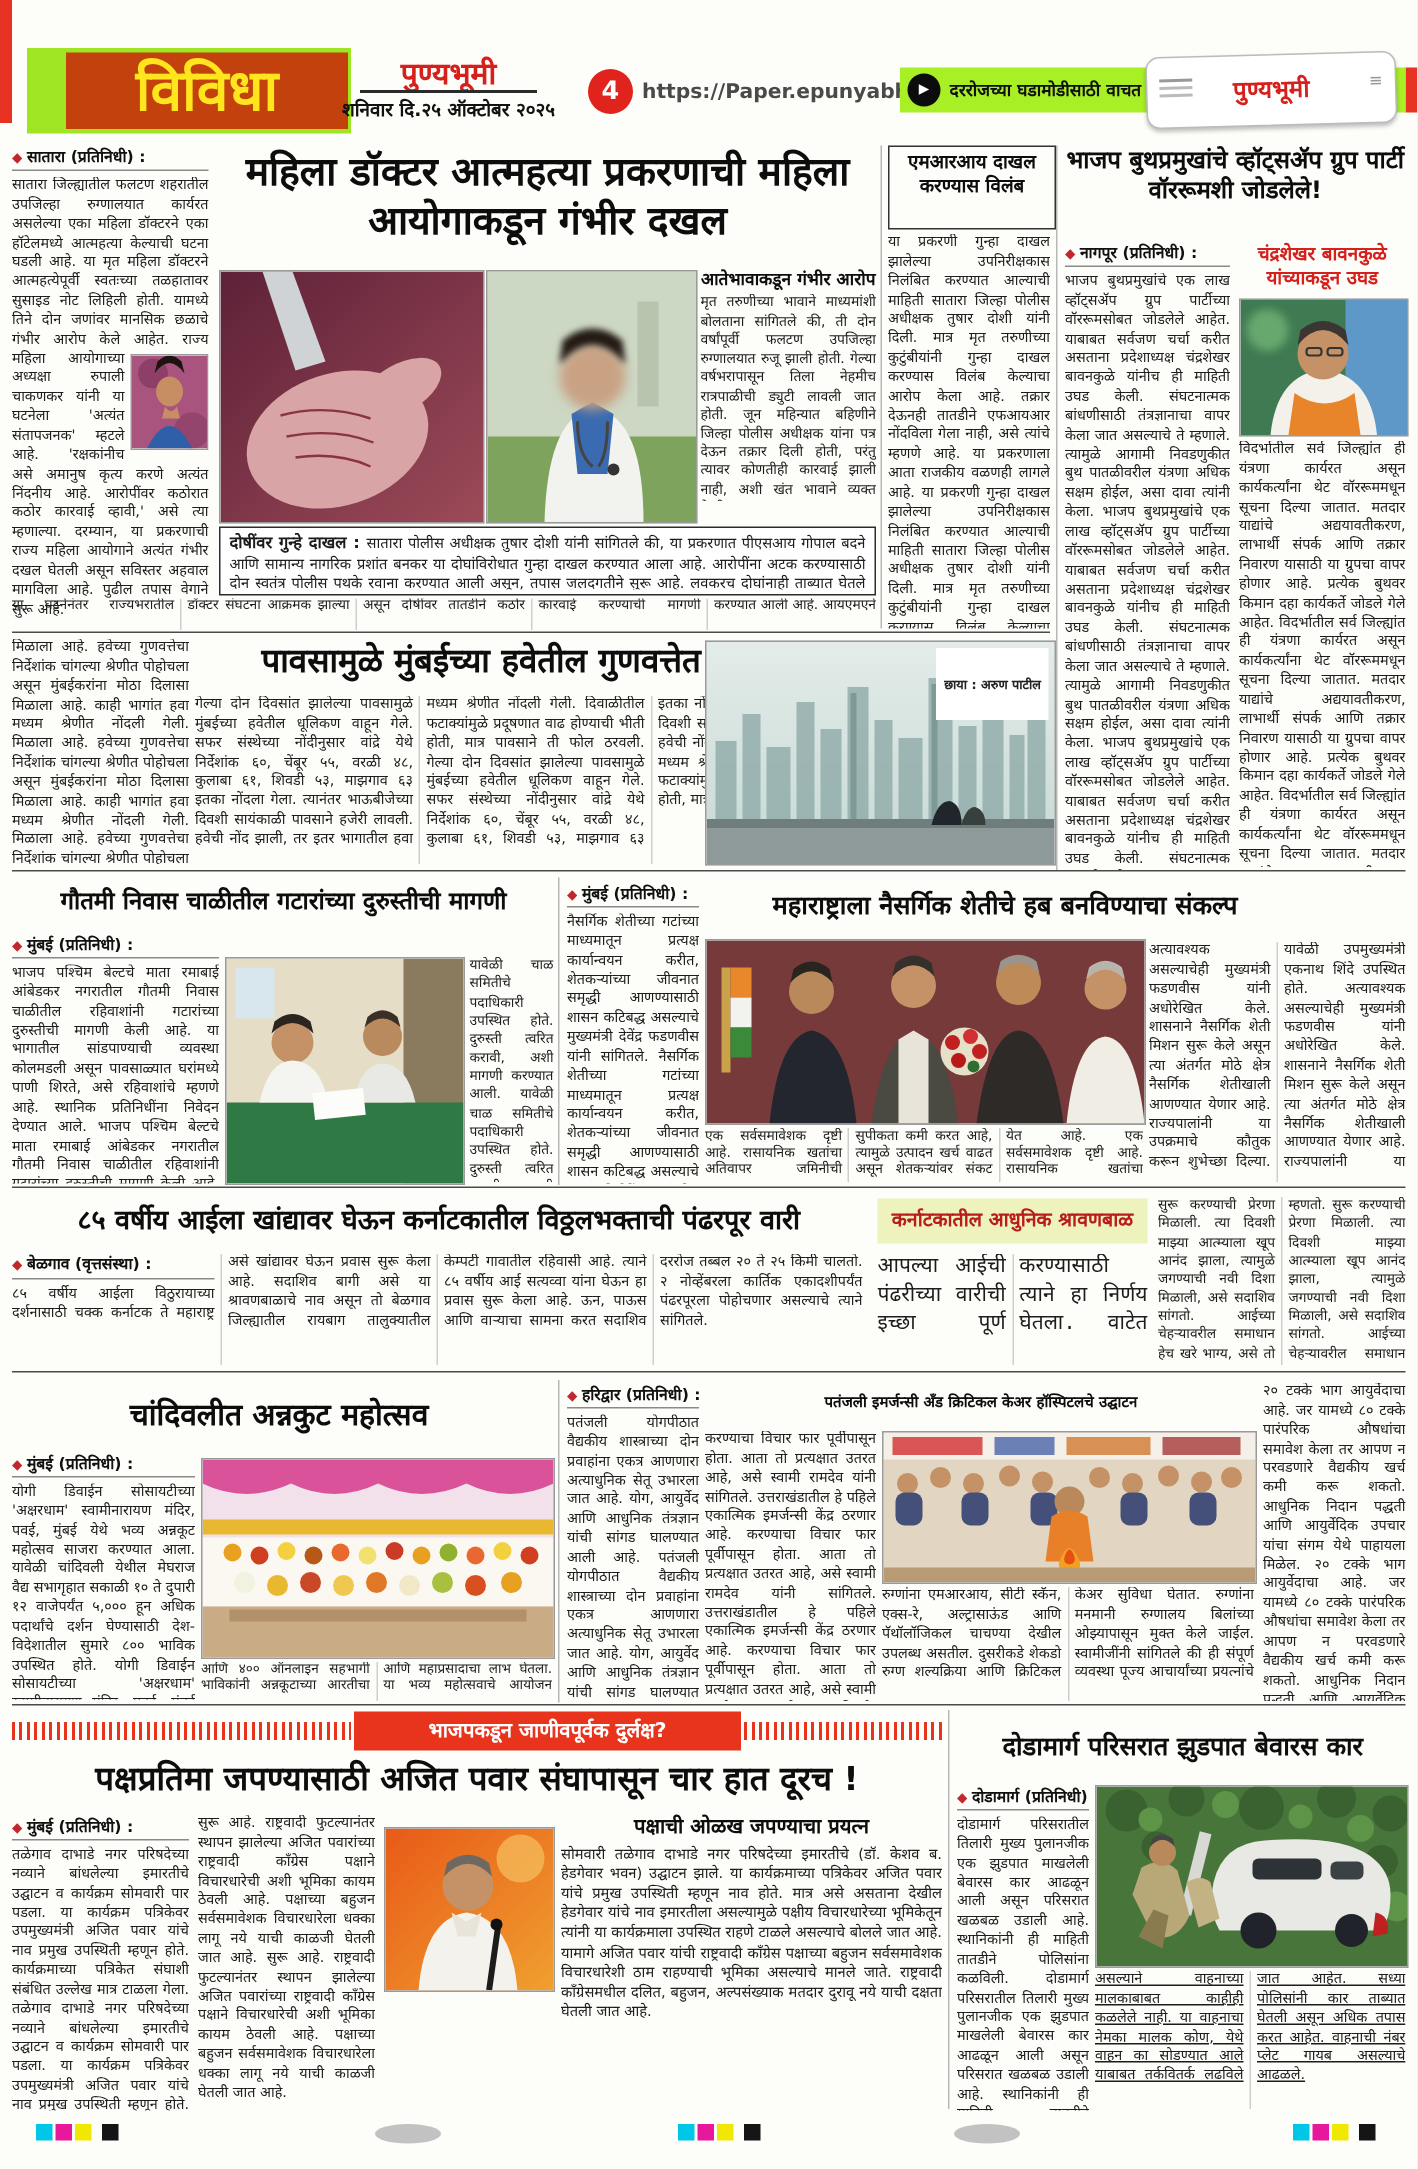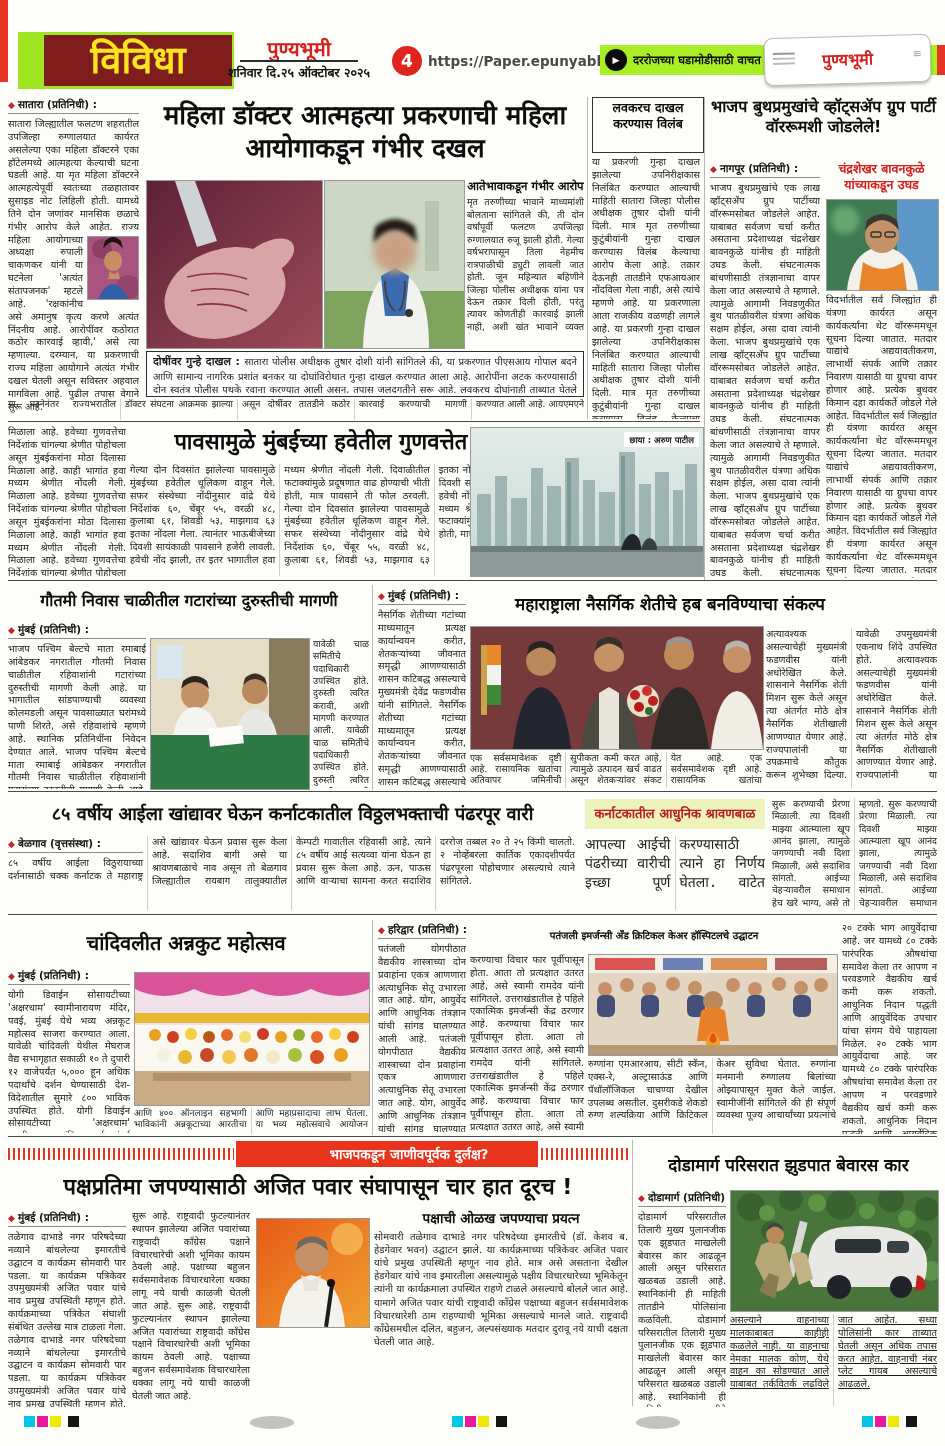--- a/index.html
+++ b/index.html
@@ -13,41 +13,41 @@
   .c5{column-count:5;column-gap:9px;column-rule:1px solid #cfcfcf;}
   .hl{font-weight:700;color:#0d0d0d;text-align:center;line-height:1.28;overflow:hidden;}
   .dl{font-weight:700;font-size:10.5px;color:#111;border-bottom:1px solid #8a8a8a;
       padding-bottom:2px;margin-bottom:4px;white-space:nowrap;overflow:hidden;}
   .dmd{color:#c1272d;font-size:9px;margin-right:3px;}
   .sub{font-weight:700;text-align:center;font-size:11.5px;line-height:1.25;margin-bottom:3px;color:#0d0d0d;}
   .vr{position:absolute;width:1px;background:#b8b8b8;}
   .hr{position:absolute;height:1px;background:#4a4a4a;}
   .photo{position:absolute;overflow:hidden;border:1px solid #9a9a9a;background:#ddd;}
   .photo svg{display:block;}
-  .cap{position:absolute;top:4px;right:4px;background:#fff;padding:2px 5px;font-size:8.5px;font-weight:700;color:#222;}
+  .cap{position:absolute;top:4px;right:4px;background:#fff;padding:18px 5px;font-size:8.5px;font-weight:700;color:#222;}
   .floatph{float:right;width:50px;height:62px;margin:2px 0 2px 4px;border:1px solid #999;overflow:hidden;}
   .boxart{border:1.5px solid #2c2c2c;padding:3px 6px;background:#fff;}
   .lead{font-weight:700;font-size:11px;}
   .ribbon{background:repeating-linear-gradient(90deg,#e8341c 0 2px,transparent 2px 5px);}
   .banner{background:#e8341c;color:#fff;font-weight:700;text-align:center;}
   .hilite{background:#eef3bd;color:#b91c1c;font-weight:700;text-align:center;overflow:hidden;}
   .kicker{color:#d6201c;font-weight:700;text-align:center;line-height:1.3;}
   .sq{position:absolute;width:11px;height:11px;}
   .ell{position:absolute;width:44px;height:13px;background:#c2c2c2;border-radius:50%;}
 </style>
 </head>
 <body>
 
 <div class="page">
 
   <div class="abs" style="left:0;top:8;width:8px;height:82px;background:#e63323;"></div>
   <div class="abs" style="left:937px;top:45px;width:8px;height:30px;background:#e63323;"></div>
 
   <div class="abs" style="left:18px;top:32px;width:216px;height:57px;background:#9fe521;"></div>
-  <div class="abs" style="left:44px;top:35px;width:188px;height:51px;background:#7f1d1d;">
+  <div class="abs" style="left:44px;top:35px;width:188px;height:51px;background:#c2410c;">
     <div style="color:#ffe51e;font-weight:700;font-size:38px;line-height:51px;text-align:center;">विविधा</div>
   </div>
 
   <div class="abs" style="left:240px;top:35px;width:118px;text-align:center;color:#d6201c;font-weight:700;font-size:20px;">पुण्यभूमी</div>
   <div class="abs" style="left:240px;top:60px;width:118px;height:2px;background:#2a2a2a;"></div>
   <div class="abs" style="left:218px;top:64px;width:162px;text-align:center;font-weight:700;font-size:12.5px;color:#111;">शनिवार दि.२५ ऑक्टोबर २०२५</div>
 
   <div class="abs" style="left:392px;top:46px;width:30px;height:30px;border-radius:50%;background:#e0231c;">
     <div style="color:#fff;font-weight:700;font-size:17px;line-height:30px;text-align:center;">4</div>
   </div>
@@ -126,21 +126,21 @@
   <div class="abs boxart" style="left:146px;top:351px;width:424px;height:38px;">
     <div class="bt" style="height:38px;font-size:9.8px;">
       <span class="lead">दोषींवर गुन्हे दाखल : </span><span>सातारा पोलीस अधीक्षक तुषार दोशी यांनी सांगितले की, या प्रकरणात पीएसआय गोपाल बदने आणि सामान्य नागरिक प्रशांत बनकर या दोघांविरोधात गुन्हा दाखल करण्यात आला आहे. आरोपींना अटक करण्यासाठी दोन स्वतंत्र पोलीस पथके रवाना करण्यात आली असून, तपास जलदगतीने सुरू आहे. लवकरच दोघांनाही ताब्यात घेतले जाईल, असे पोलिसांनी स्पष्ट केले.</span>
     </div>
   </div>
 
   <div class="abs bt c5" style="left:8px;top:399px;width:576px;height:21px;font-size:9.2px;line-height:1.15;">या घटनेनंतर राज्यभरातील डॉक्टर संघटना आक्रमक झाल्या असून दोषींवर तातडीने कठोर कारवाई करण्याची मागणी करण्यात आली आहे. आयएमएने राज्यव्यापी आंदोलनाचा इशारा दिला असून शासकीय रुग्णालयांतील महिला डॉक्टरांच्या सुरक्षेचा प्रश्न पुन्हा ऐरणीवर आला आहे. आरोग्य विभागानेही चौकशीचे आदेश दिले आहेत.</div>
 
   <div class="vr" style="left:587px;top:97px;height:322px;"></div>
   <div class="abs" style="left:592px;top:97px;width:106px;height:50px;border:1px solid #333;padding:2px;">
-    <div class="hl" style="font-size:12.5px;">लवकरच दाखल करण्यास विलंब</div>
+    <div class="hl" style="font-size:12.5px;">एमआरआय दाखल करण्यास विलंब</div>
   </div>
   <div class="abs bt" style="left:592px;top:156px;width:108px;height:263px;">या प्रकरणी गुन्हा दाखल झालेल्या उपनिरीक्षकास निलंबित करण्यात आल्याची माहिती सातारा जिल्हा पोलीस अधीक्षक तुषार दोशी यांनी दिली. मात्र मृत तरुणीच्या कुटुंबीयांनी गुन्हा दाखल करण्यास विलंब केल्याचा आरोप केला आहे. तक्रार देऊनही तातडीने एफआयआर नोंदविला गेला नाही, असे त्यांचे म्हणणे आहे. या प्रकरणाला आता राजकीय वळणही लागले आहे. या प्रकरणी गुन्हा दाखल झालेल्या उपनिरीक्षकास निलंबित करण्यात आल्याची माहिती सातारा जिल्हा पोलीस अधीक्षक तुषार दोशी यांनी दिली. मात्र मृत तरुणीच्या कुटुंबीयांनी गुन्हा दाखल करण्यास विलंब केल्याचा आरोप केला आहे. तक्रार देऊनही तातडीने एफआयआर नोंदविला गेला नाही, असे त्यांचे म्हणणे आहे. या प्रकरणाला आता राजकीय वळणही लागले आहे.</div>
   <div class="vr" style="left:704px;top:97px;height:483px;"></div>
 
   <div class="abs hl" style="left:710px;top:97px;width:227px;height:58px;font-size:16px;">भाजप बुथप्रमुखांचे व्हॉट्सॲप ग्रुप पार्टी वॉररूमशी जोडलेले!</div>
   <div class="abs" style="left:710px;top:161px;width:110px;height:418px;">
     <div class="dl"><span class="dmd">◆</span><span>नागपूर (प्रतिनिधी) :</span></div>
     <div class="bt" style="height:398px;">भाजप बुथप्रमुखांचे एक लाख व्हॉट्सॲप ग्रुप पार्टीच्या वॉररूमसोबत जोडलेले आहेत. याबाबत सर्वजण चर्चा करीत असताना प्रदेशाध्यक्ष चंद्रशेखर बावनकुळे यांनीच ही माहिती उघड केली. संघटनात्मक बांधणीसाठी तंत्रज्ञानाचा वापर केला जात असल्याचे ते म्हणाले. त्यामुळे आगामी निवडणुकीत बुथ पातळीवरील यंत्रणा अधिक सक्षम होईल, असा दावा त्यांनी केला. भाजप बुथप्रमुखांचे एक लाख व्हॉट्सॲप ग्रुप पार्टीच्या वॉररूमसोबत जोडलेले आहेत. याबाबत सर्वजण चर्चा करीत असताना प्रदेशाध्यक्ष चंद्रशेखर बावनकुळे यांनीच ही माहिती उघड केली. संघटनात्मक बांधणीसाठी तंत्रज्ञानाचा वापर केला जात असल्याचे ते म्हणाले. त्यामुळे आगामी निवडणुकीत बुथ पातळीवरील यंत्रणा अधिक सक्षम होईल, असा दावा त्यांनी केला. भाजप बुथप्रमुखांचे एक लाख व्हॉट्सॲप ग्रुप पार्टीच्या वॉररूमसोबत जोडलेले आहेत. याबाबत सर्वजण चर्चा करीत असताना प्रदेशाध्यक्ष चंद्रशेखर बावनकुळे यांनीच ही माहिती उघड केली. संघटनात्मक बांधणीसाठी तंत्रज्ञानाचा वापर केला जात असल्याचे ते म्हणाले. त्यामुळे आगामी निवडणुकीत बुथ पातळीवरील यंत्रणा अधिक सक्षम होईल, असा दावा त्यांनी केला.</div>
   </div>
   <div class="abs kicker" style="left:826px;top:161px;width:111px;height:34px;font-size:12.5px;">चंद्रशेखर बावनकुळे यांच्याकडून उघड</div>
@@ -368,21 +368,21 @@
         <path d="M121 82 q3 -8 6 0 q2 5 -3 6 q-5 -1 -3 -6" fill="#e84e14"></path>
       <rect y="90" width="248" height="10" fill="#b89a74"></rect>
     </svg>
   </div>
   <div class="abs bt c2" style="left:588px;top:1058px;width:248px;height:76px;">रुग्णांना एमआरआय, सीटी स्कॅन, एक्स-रे, अल्ट्रासाऊंड आणि पॅथॉलॉजिकल चाचण्या देखील उपलब्ध असतील. दुसरीकडे शेकडो रुग्ण शल्यक्रिया आणि क्रिटिकल केअर सुविधा घेतात. रुग्णांना मनमानी रुग्णालय बिलांच्या ओझ्यापासून मुक्त केले जाईल. स्वामीजींनी सांगितले की ही संपूर्ण व्यवस्था पूज्य आचार्यांच्या प्रयत्नांचे प्रमाण आहे. या कार्यक्रमात आचार्य बाळकृष्ण उपस्थित होते.</div>
   <div class="abs bt" style="left:842px;top:922px;width:95px;height:212px;">२० टक्के भाग आयुर्वेदाचा आहे. जर यामध्ये ८० टक्के पारंपरिक औषधांचा समावेश केला तर आपण न परवडणारे वैद्यकीय खर्च कमी करू शकतो. आधुनिक निदान पद्धती आणि आयुर्वेदिक उपचार यांचा संगम येथे पाहायला मिळेल. २० टक्के भाग आयुर्वेदाचा आहे. जर यामध्ये ८० टक्के पारंपरिक औषधांचा समावेश केला तर आपण न परवडणारे वैद्यकीय खर्च कमी करू शकतो. आधुनिक निदान पद्धती आणि आयुर्वेदिक उपचार यांचा संगम येथे पाहायला मिळेल.</div>
 
   <div class="hr" style="left:8px;top:1136px;width:929px;"></div>
 
   <div class="abs ribbon" style="left:8px;top:1148px;width:226px;height:12px;"></div>
-  <div class="abs banner" style="left:236px;top:1141px;width:258px;height:26px;font-size:13.5px;line-height:26px;padding-left:44px;">भाजपकडून जाणीवपूर्वक दुर्लक्ष?</div>
+  <div class="abs banner" style="left:236px;top:1141px;width:258px;height:26px;font-size:13.5px;line-height:26px;">भाजपकडून जाणीवपूर्वक दुर्लक्ष?</div>
   <div class="abs ribbon" style="left:496px;top:1148px;width:134px;height:12px;"></div>
   <div class="abs hl" style="left:10px;top:1170px;width:616px;height:34px;font-size:22px;line-height:34px;">पक्षप्रतिमा जपण्यासाठी अजित पवार संघापासून चार हात दूरच !</div>
   <div class="abs" style="left:8px;top:1210px;width:118px;height:196px;">
     <div class="dl"><span class="dmd">◆</span><span>मुंबई (प्रतिनिधी) :</span></div>
     <div class="bt" style="height:176px;">तळेगाव दाभाडे नगर परिषदेच्या नव्याने बांधलेल्या इमारतीचे उद्घाटन व कार्यक्रम सोमवारी पार पडला. या कार्यक्रम पत्रिकेवर उपमुख्यमंत्री अजित पवार यांचे नाव प्रमुख उपस्थिती म्हणून होते. कार्यक्रमाच्या पत्रिकेत संघाशी संबंधित उल्लेख मात्र टाळला गेला. तळेगाव दाभाडे नगर परिषदेच्या नव्याने बांधलेल्या इमारतीचे उद्घाटन व कार्यक्रम सोमवारी पार पडला. या कार्यक्रम पत्रिकेवर उपमुख्यमंत्री अजित पवार यांचे नाव प्रमुख उपस्थिती म्हणून होते. कार्यक्रमाच्या पत्रिकेत संघाशी संबंधित उल्लेख मात्र टाळला गेला.</div>
   </div>
   <div class="abs bt" style="left:132px;top:1210px;width:118px;height:196px;">सुरू आहे. राष्ट्रवादी फुटल्यानंतर स्थापन झालेल्या अजित पवारांच्या राष्ट्रवादी काँग्रेस पक्षाने विचारधारेची अशी भूमिका कायम ठेवली आहे. पक्षाच्या बहुजन सर्वसमावेशक विचारधारेला धक्का लागू नये याची काळजी घेतली जात आहे. सुरू आहे. राष्ट्रवादी फुटल्यानंतर स्थापन झालेल्या अजित पवारांच्या राष्ट्रवादी काँग्रेस पक्षाने विचारधारेची अशी भूमिका कायम ठेवली आहे. पक्षाच्या बहुजन सर्वसमावेशक विचारधारेला धक्का लागू नये याची काळजी घेतली जात आहे.</div>
   <div class="photo" style="left:256px;top:1218px;width:112px;height:108px;">
     <svg width="112" height="108">
       <defs>

